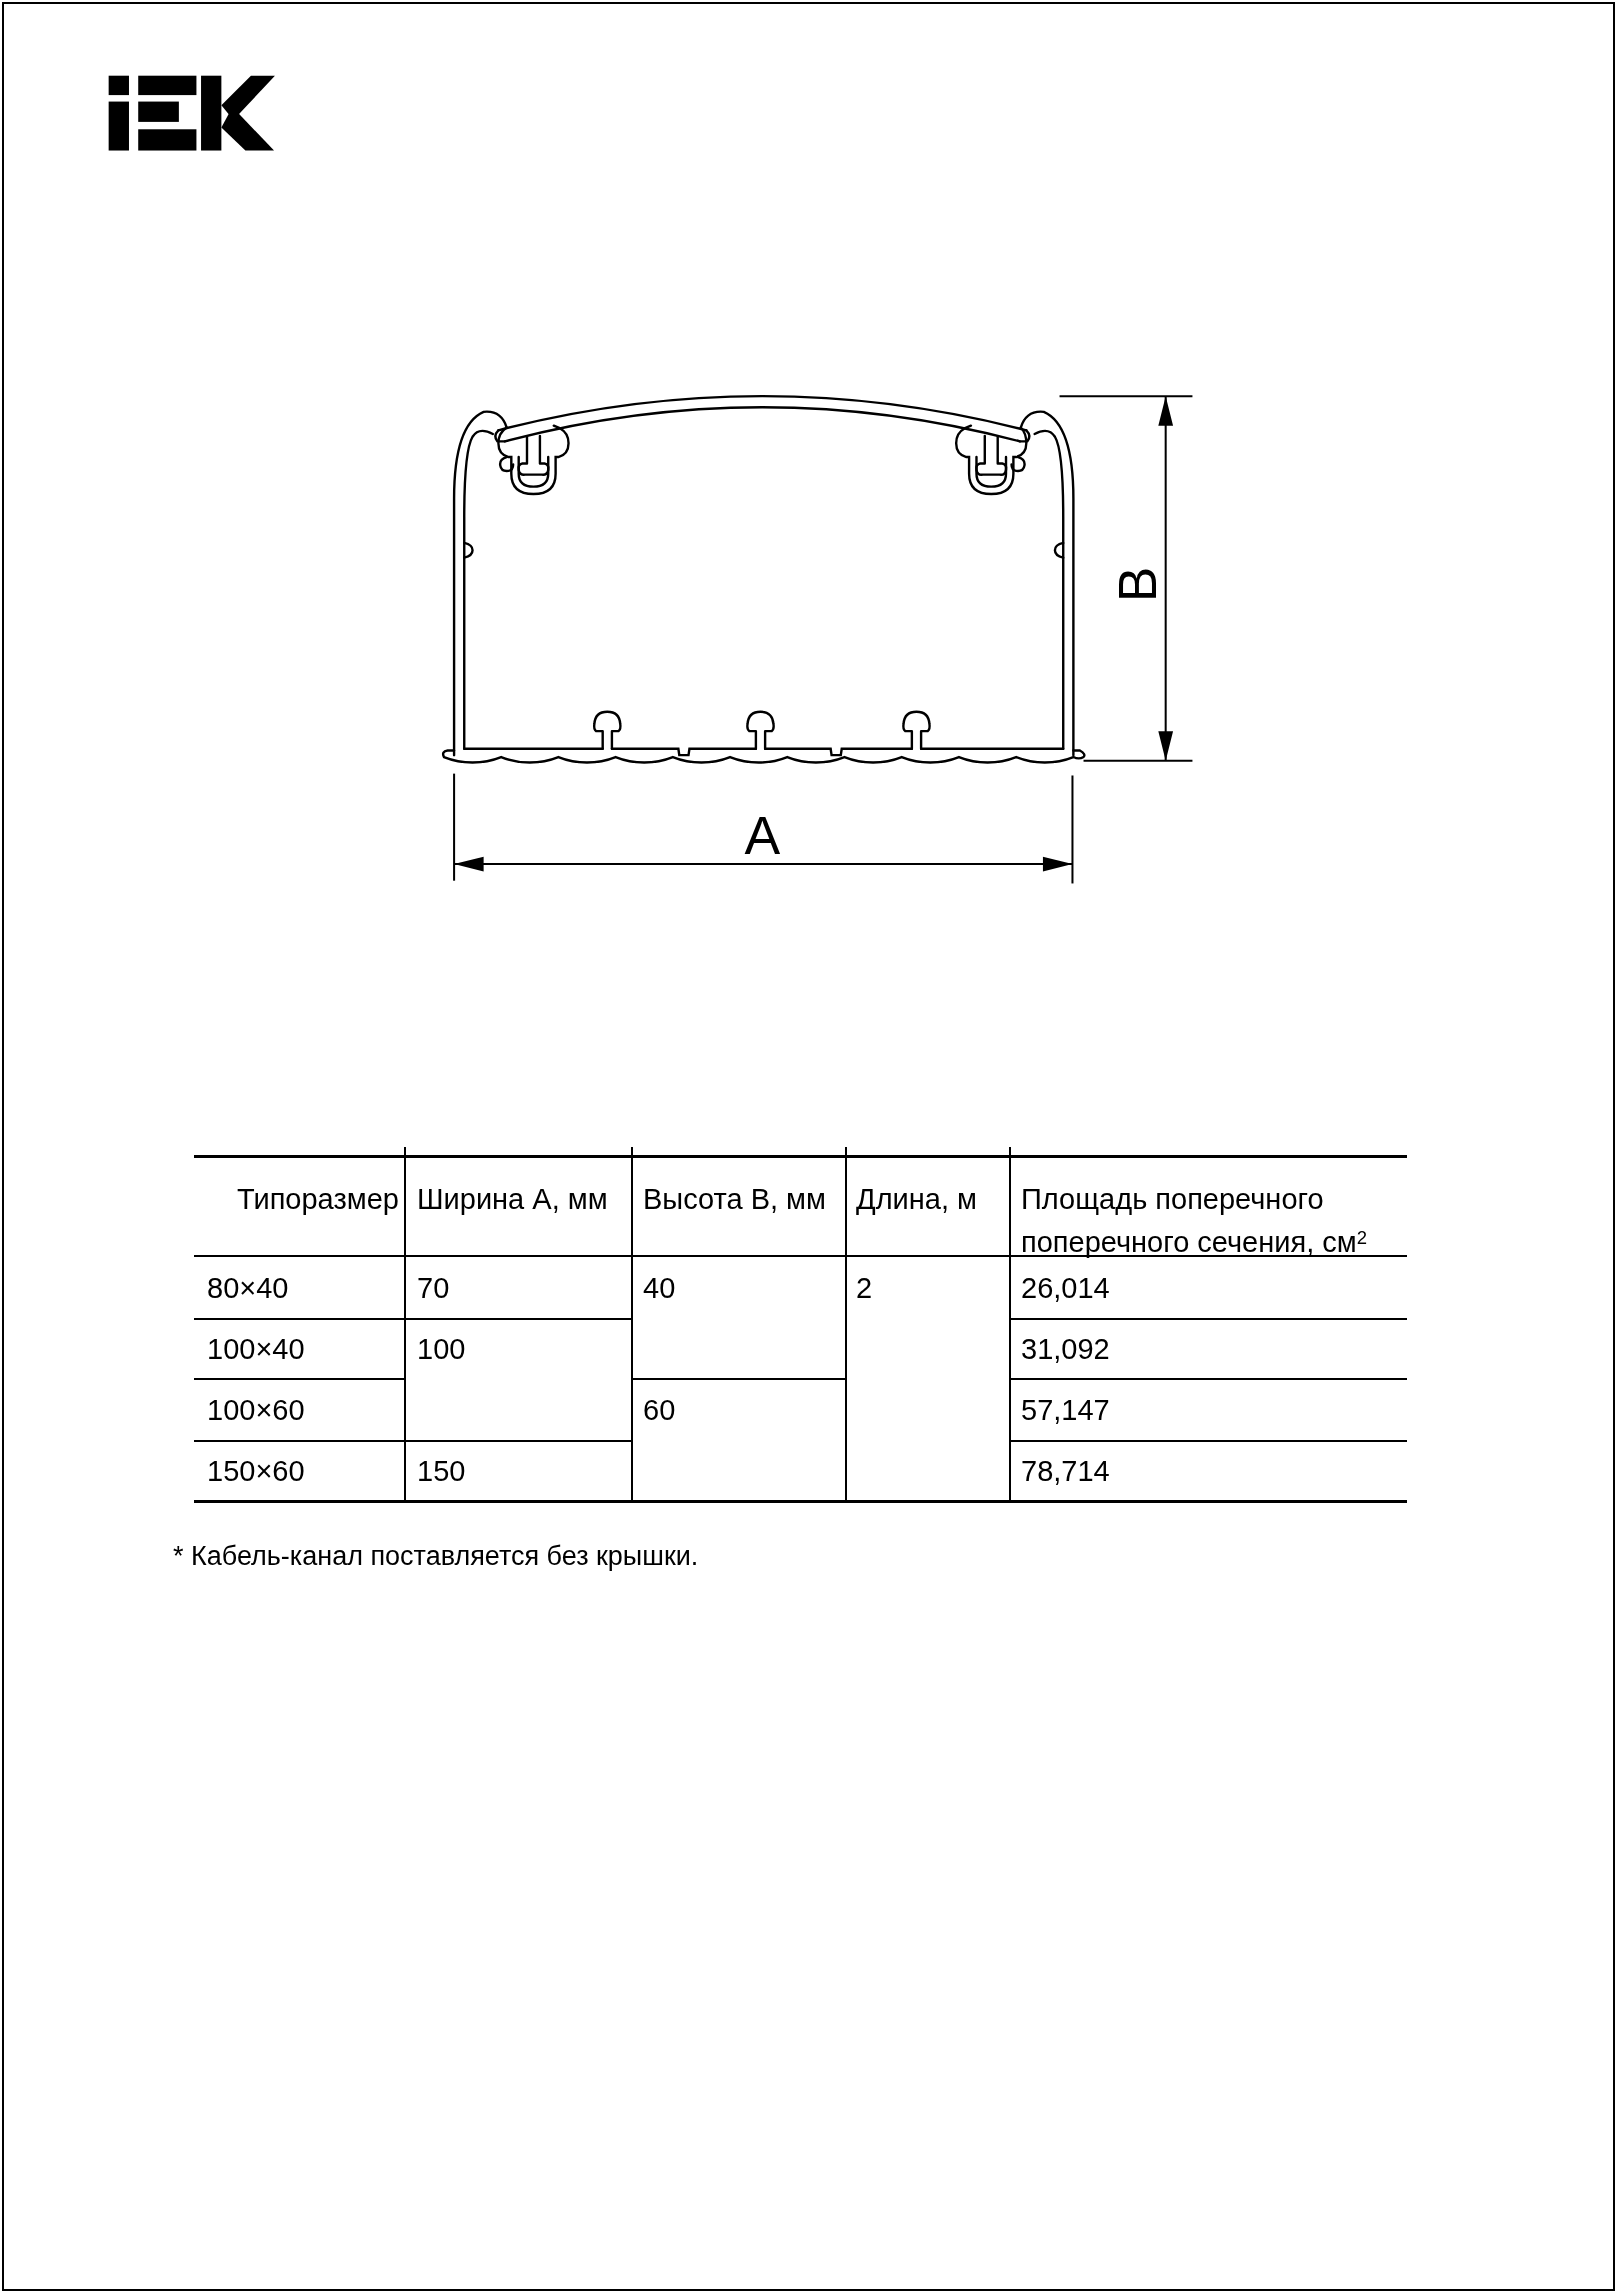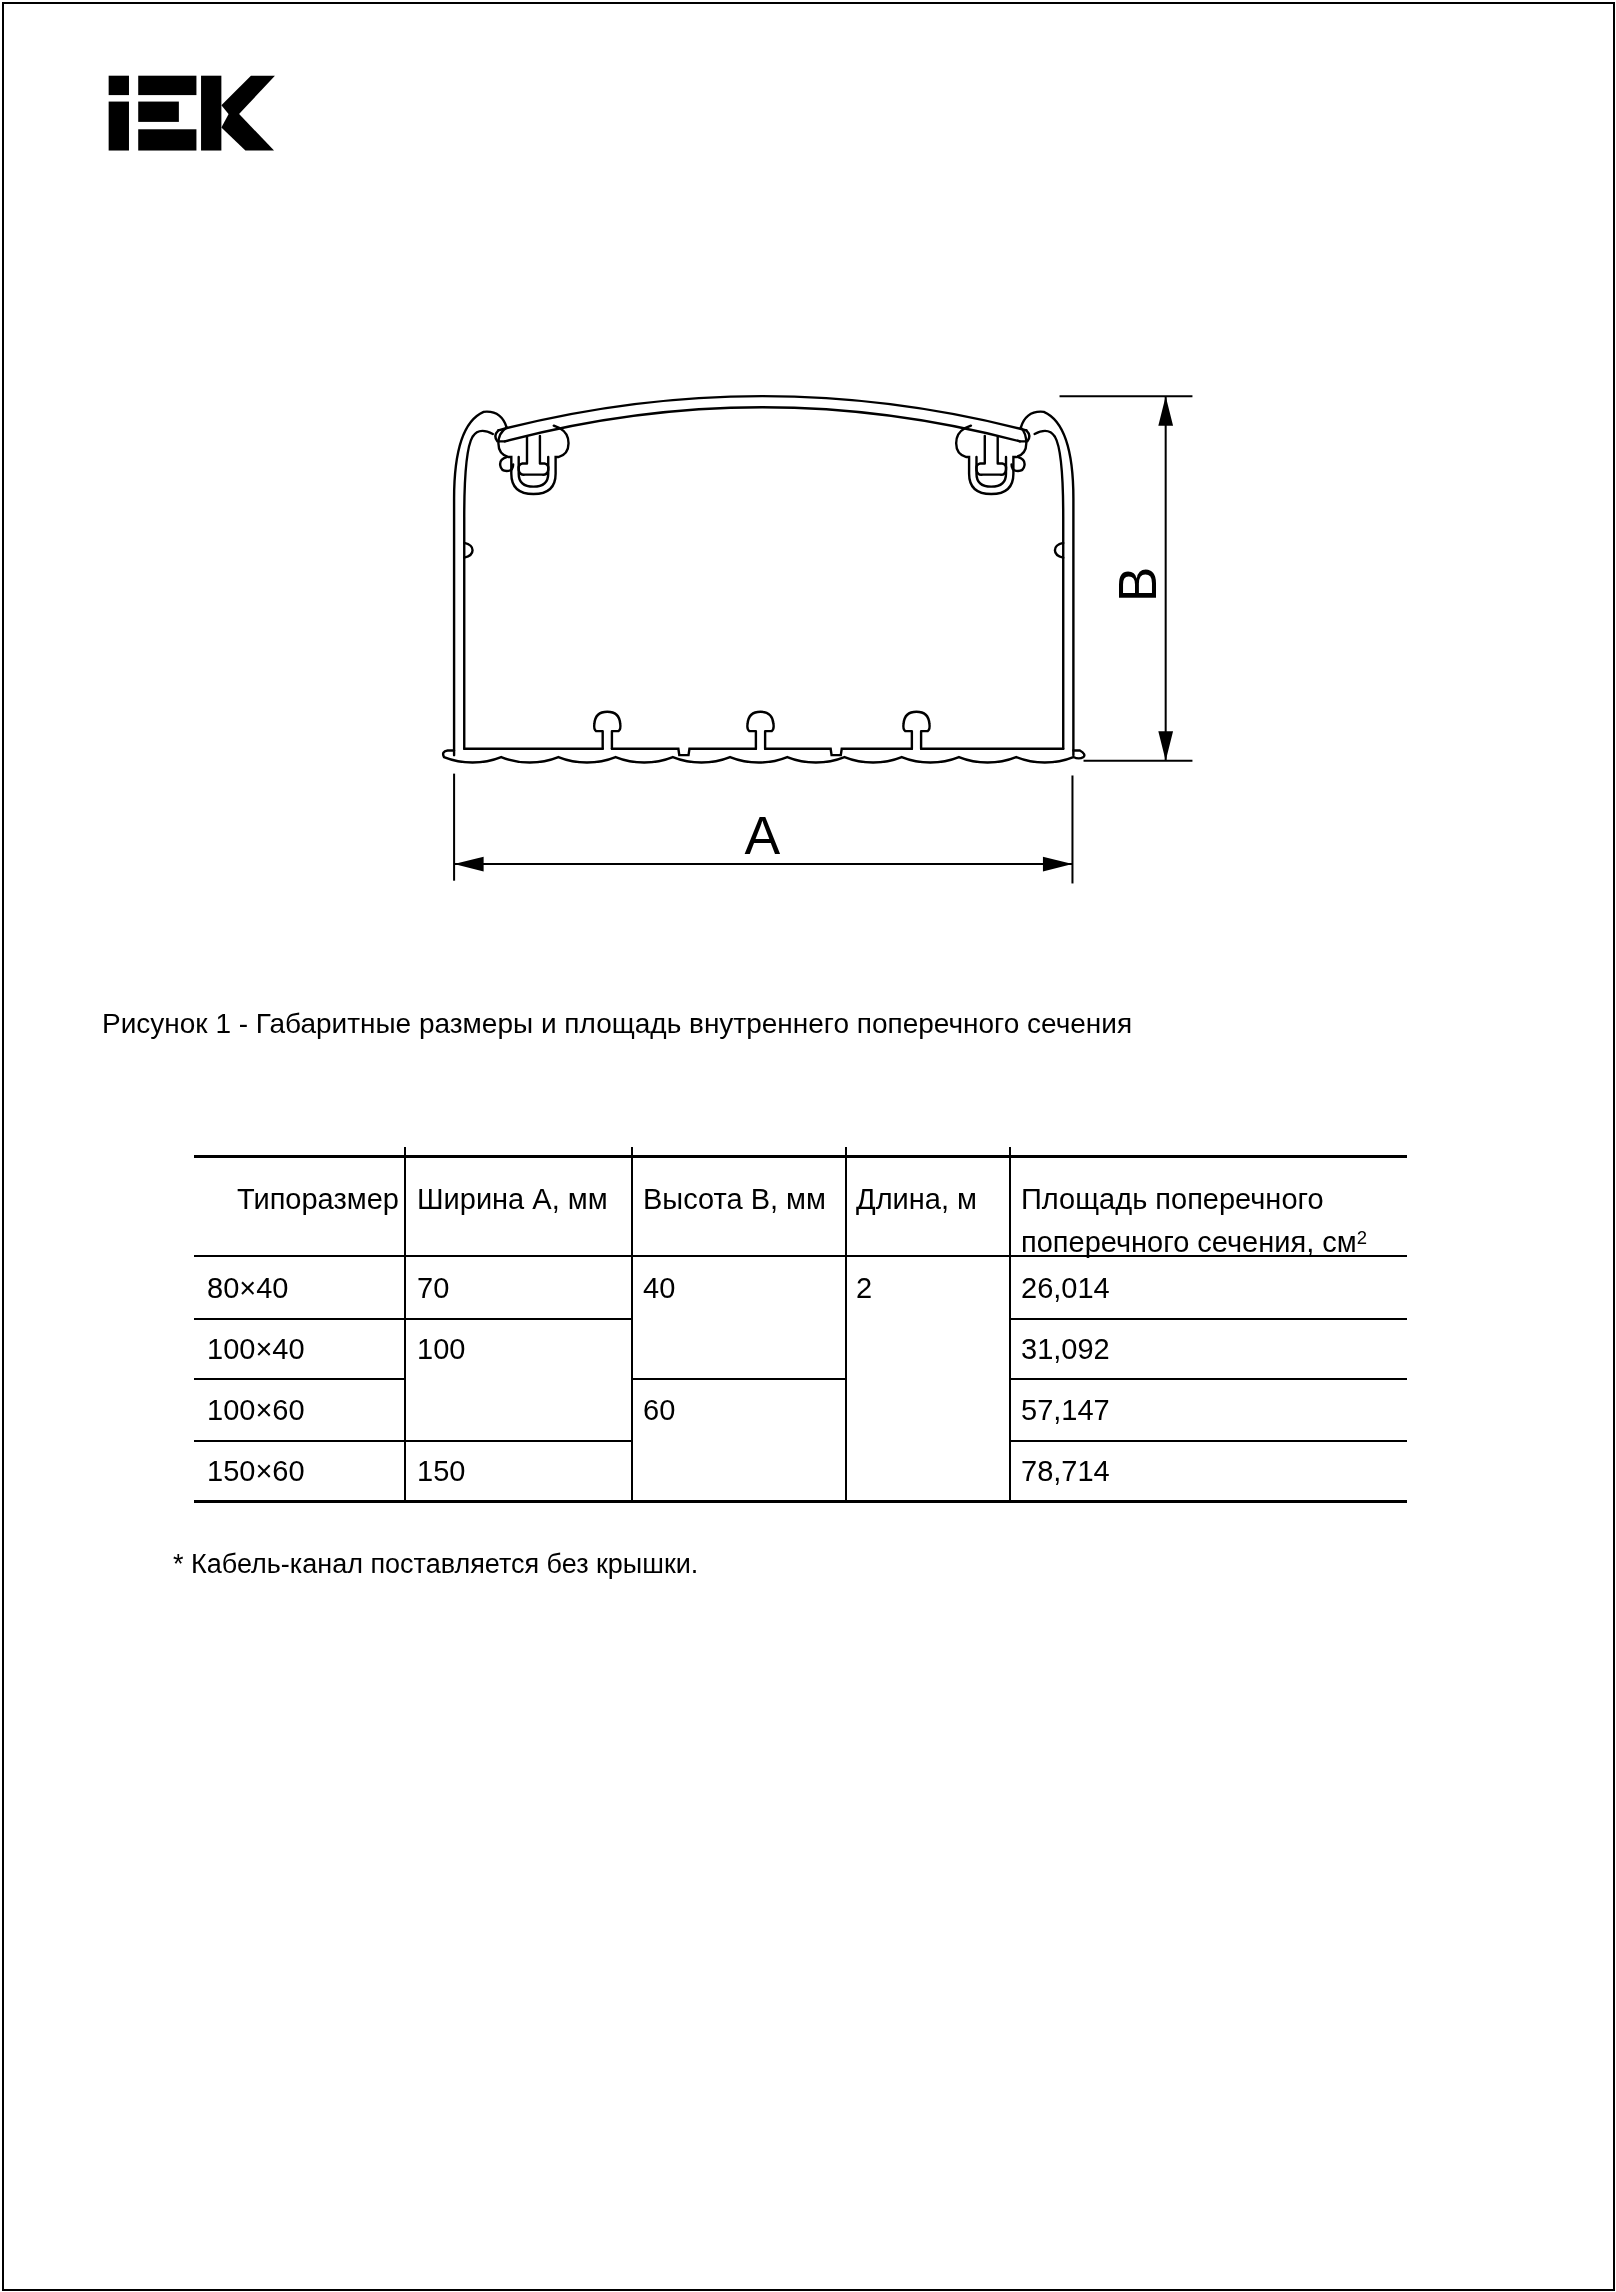--- a/index.html
+++ b/index.html
@@ -1,21 +1,21 @@
 <!DOCTYPE html>
 <html style="font-size:14.8px"><head>
 <meta charset="utf-8">
 <style>
   html,body{margin:0;padding:0;background:#e8e8e8;}
   .page{position:relative;width:1617px;height:2293px;background:#ffffff;
         font-family:"Liberation Sans", sans-serif;color:#000;overflow:hidden;}
   .page-border{position:absolute;inset:1.8px;border:2.8px solid #000;pointer-events:none;}
   .abs{position:absolute;}
   .caption{font-size:28px;line-height:33px;white-space:nowrap;}
-  .footnote{font-size:27px;line-height:31px;white-space:nowrap;margin-top:8px;}
+  .footnote{font-size:27px;line-height:31px;white-space:nowrap;}
   .tline{position:absolute;background:#000;}
   .cell{position:absolute;font-size:29px;line-height:34px;white-space:nowrap;}
   .sup2{font-size:18.5px;vertical-align:8.3px;}
   svg text{font-family:"Liberation Sans", sans-serif;}
 </style>
 </head>
 <body>
 
 <div class="page">
   <div class="page-border"></div>
@@ -93,21 +93,20 @@
     <g stroke="#000" stroke-width="2.2" fill="none">
       <path d="M 1148 429 L 1292 429"></path>
       <path d="M 1174 824 L 1292 824"></path>
       <path d="M 1263 429 L 1263 824"></path>
     </g>
     <polygon points="1263,429 1255,461 1271,461" fill="#000"></polygon>
     <polygon points="1263,824 1255,792 1271,792" fill="#000"></polygon>
     <text x="1253" y="633" font-size="58" text-anchor="middle" fill="#000" transform="rotate(-90 1253 633)">B</text>
   </svg>
 
-  <div class="abs caption" style="left:102px;top:1007px;">Рисунок 1 - Габаритные размеры и площадь внутреннего поперечного сечения</div>
 
   <div>
     <div class="tline" style="left:194px;top:1155px;width:1213px;height:2.8px;"></div>
     <div class="tline" style="left:194px;top:1255px;width:1213px;height:1.8px;"></div>
     <div class="tline" style="left:194px;top:1318px;width:437px;height:1.8px;"></div>
     <div class="tline" style="left:1009px;top:1318px;width:398px;height:1.8px;"></div>
     <div class="tline" style="left:194px;top:1378px;width:210px;height:1.8px;"></div>
     <div class="tline" style="left:631px;top:1378px;width:214px;height:1.8px;"></div>
     <div class="tline" style="left:1009px;top:1378px;width:398px;height:1.8px;"></div>
     <div class="tline" style="left:194px;top:1440px;width:437px;height:1.8px;"></div>

